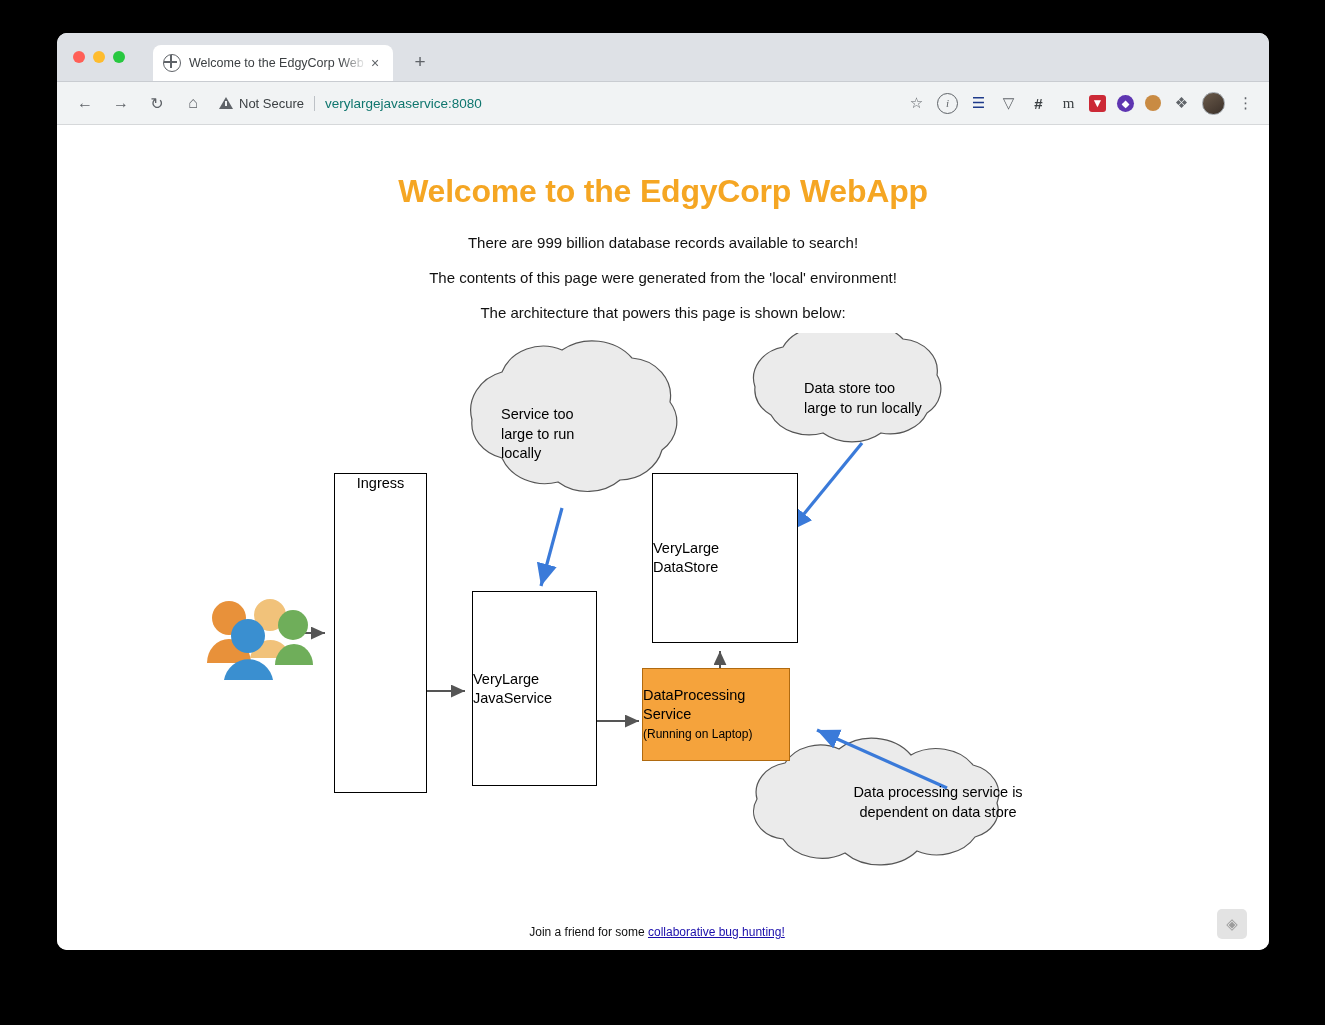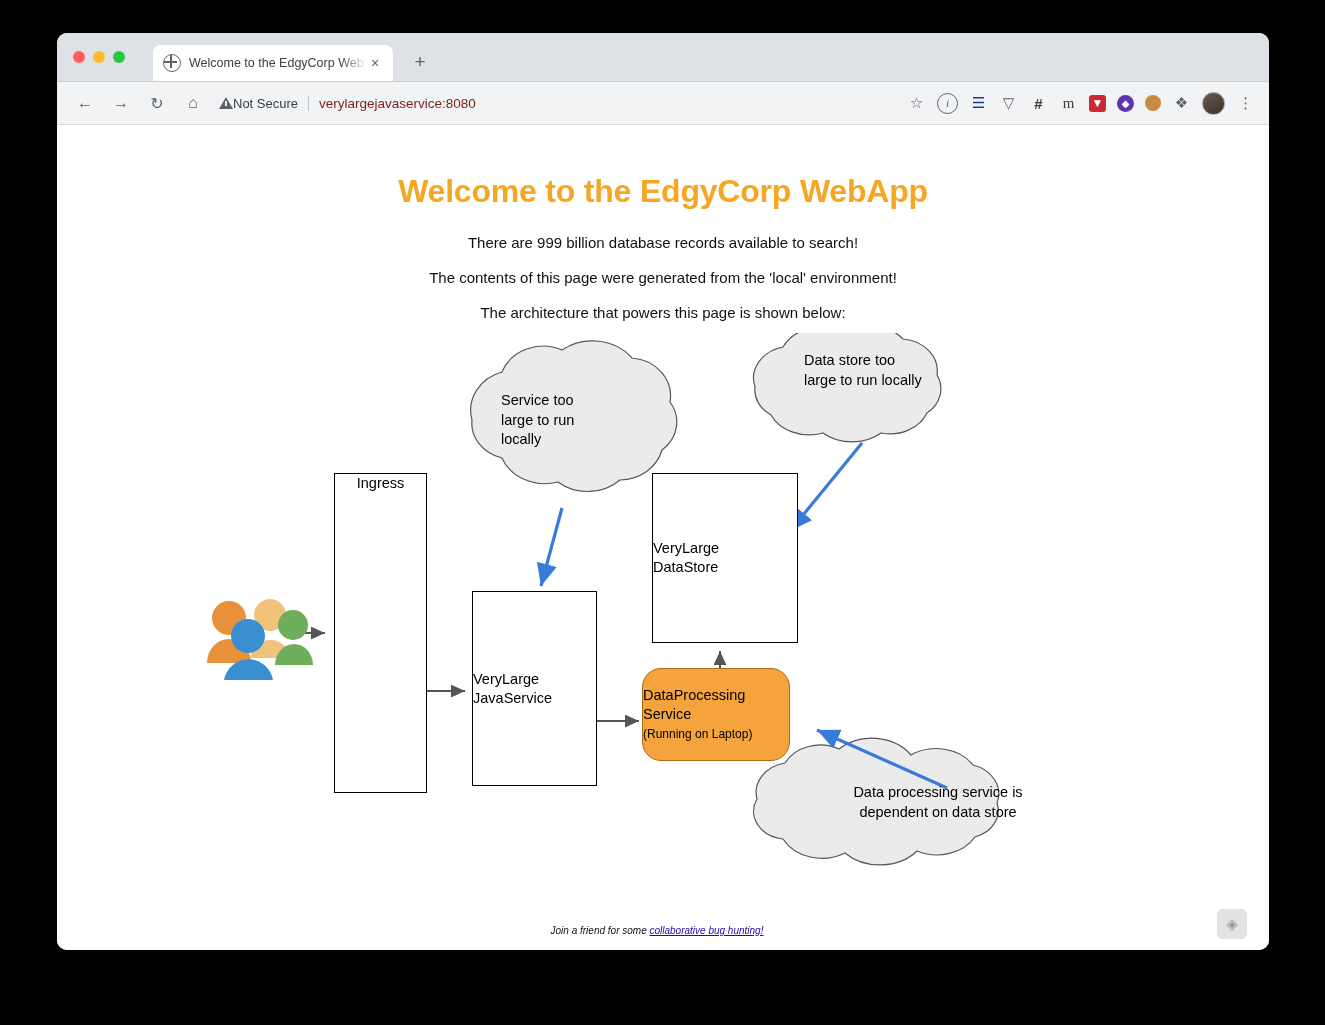--- a/index.html
+++ b/index.html
@@ -138,20 +138,21 @@
   .urlbar {
     flex: 1 1 auto;
     display: flex;
     align-items: center;
     margin: 0 6px 0 12px;
     height: 28px;
   }
   .notsecure {
     display: flex;
     align-items: center;
+    gap: 6px;
     font-size: 13px;
     color: #3c4043;
     padding-right: 10px;
     border-right: 1px solid #bdc1c6;
   }
   .warn-tri {
     width: 0; height: 0;
     border-left: 7px solid transparent;
     border-right: 7px solid transparent;
     border-bottom: 12px solid #5f6368;
@@ -159,21 +160,21 @@
   }
   .warn-tri::after {
     content: "";
     position: absolute;
     left: -1px; top: 4px;
     width: 2px; height: 5px;
     background: #f1f3f4;
   }
   .url {
     font-size: 13.5px;
-    color: #7f1d1d;
+    color: #0f766e;
     padding-left: 10px;
     white-space: nowrap;
   }
 
   .ext-icons {
     display: flex;
     align-items: center;
     gap: 11px;
     padding-right: 14px;
     flex: 0 0 auto;
@@ -265,41 +266,39 @@
     justify-content: center;
     text-align: center;
     font-size: 14.5px;
     color: #000;
     line-height: 1.3;
     box-sizing: border-box;
   }
   .box.highlight {
     background: #f5a33c;
     border-color: #b06a10;
-    border-radius: 19px;
   }
   .box .sub { font-size: 12px; display: block; margin-top: 3px; }
 
   .cloud-label {
     position: absolute;
     font-size: 14.5px;
     color: #000;
     line-height: 1.35;
     text-align: left;
     pointer-events: none;
   }
 
   .footer-line {
     position: absolute;
     left: 0; right: 12px;
     top: 800px;
     text-align: center;
-    font-size: 10px;
+    font-size: 12px;
     color: #111;
-    font-style: italic;
   }
   .footer-line a {
     color: #1a0dab;
     text-decoration: underline;
   }
   .feedback-badge {
     position: absolute;
     right: 22px;
     bottom: 12px;
     width: 30px; height: 30px;
@@ -433,27 +432,27 @@
           <span>VeryLarge</span>
           <span>DataStore</span>
         </div>
 
         <div class="box highlight" style="left:585px; top:335px; width:148px; height:93px; flex-direction:column;">
           <span>DataProcessing</span>
           <span>Service</span>
           <span class="sub">(Running on Laptop)</span>
         </div>
 
-        <div class="cloud-label" style="left:444px; top:58px; width:170px;">
+        <div class="cloud-label" style="left:444px; top:72px; width:170px;">
           <div>Service too</div>
           <div>large to run</div>
           <div>locally</div>
         </div>
 
-        <div class="cloud-label" style="left:747px; top:18px; width:180px;">
+        <div class="cloud-label" style="left:747px; top:46px; width:180px;">
           <div>Data store too</div>
           <div>large to run locally</div>
         </div>
 
         <div class="cloud-label" style="left:756px; top:450px; width:250px; text-align:center;">
           <div>Data processing service is</div>
           <div>dependent on data store</div>
         </div>
 
       </div>

